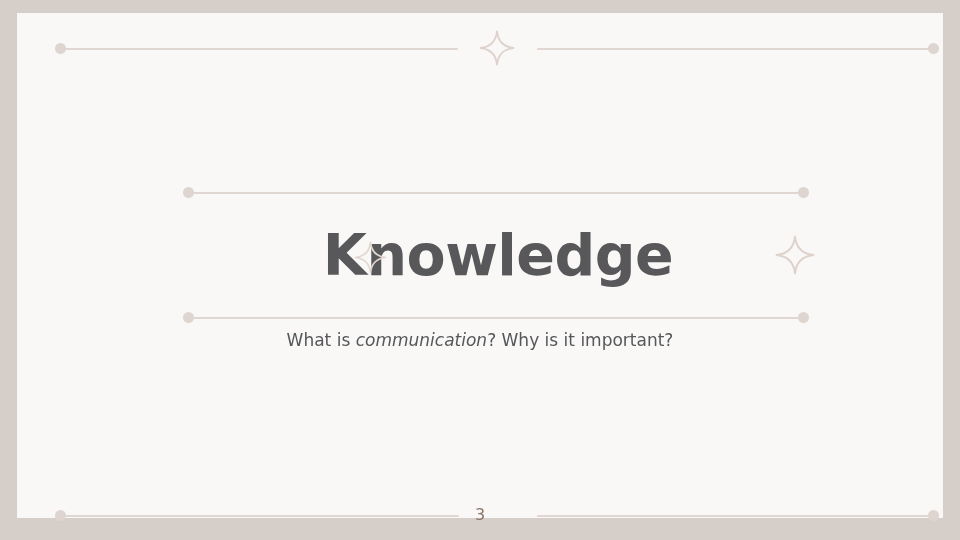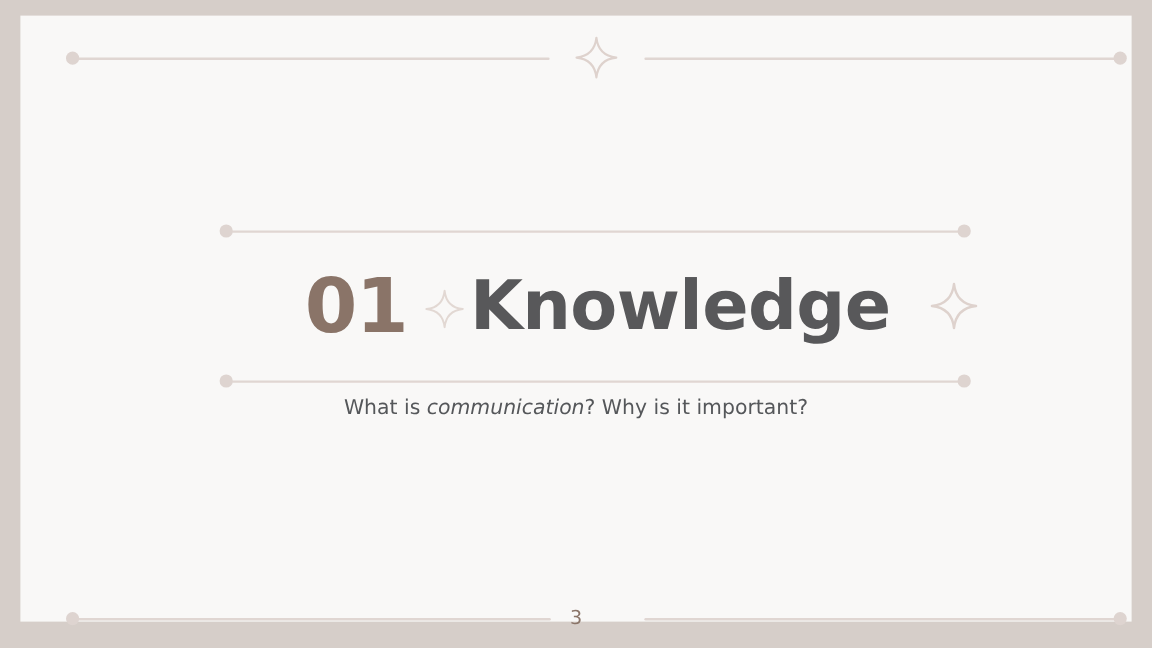--- a/index.html
+++ b/index.html
@@ -143,21 +143,20 @@
     </svg>
 
     <div class="rule thin" id="title-rule-top"></div>
     <div class="rule thin" id="title-rule-bottom"></div>
     <div class="dot" id="title-dot-tl"></div>
     <div class="dot" id="title-dot-tr"></div>
     <div class="dot" id="title-dot-bl"></div>
     <div class="dot" id="title-dot-br"></div>
 
     <div id="headline">
-      <span id="section-number">01</span>
       <span id="section-title">Knowledge</span>
     </div>
 
     <svg class="star" id="star-left" viewBox="0 0 100 100">
       <path d="M50 4 C53 32 68 47 96 50 C68 53 53 68 50 96 C47 68 32 53 4 50 C32 47 47 32 50 4 Z" fill="none" stroke="#e2d8d3" stroke-width="5" stroke-linejoin="round"></path>
     </svg>
 
     <svg class="star" id="star-right" viewBox="0 0 100 100">
       <path d="M50 4 C53 32 68 47 96 50 C68 53 53 68 50 96 C47 68 32 53 4 50 C32 47 47 32 50 4 Z" fill="none" stroke="#ded2cd" stroke-width="5" stroke-linejoin="round"></path>
     </svg>

